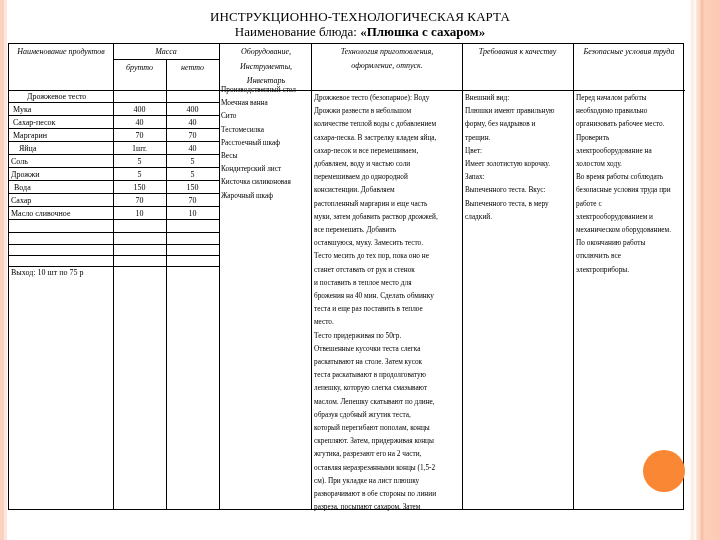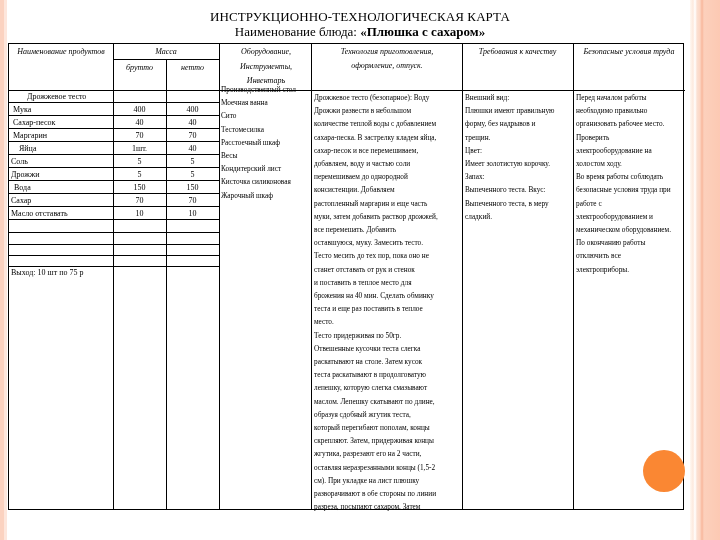--- a/index.html
+++ b/index.html
@@ -101,21 +101,21 @@
   <div class="cell num" style="left:157px; width:53px; top:124px;">5</div>
 
   <div class="cell" style="left:5px; top:137px;">Вода</div>
   <div class="cell num" style="left:104px; width:53px; top:137px;">150</div>
   <div class="cell num" style="left:157px; width:53px; top:137px;">150</div>
 
   <div class="cell" style="left:2px; top:150px;">Сахар</div>
   <div class="cell num" style="left:104px; width:53px; top:150px;">70</div>
   <div class="cell num" style="left:157px; width:53px; top:150px;">70</div>
 
-  <div class="cell" style="left:2px; top:163px;">Масло отставать</div>
+  <div class="cell" style="left:2px; top:163px;">Масло сливочное</div>
   <div class="cell num" style="left:104px; width:53px; top:163px;">10</div>
   <div class="cell num" style="left:157px; width:53px; top:163px;">10</div>
 
   <div class="cell" style="left:2px; top:222px;">Выход: 10 шт по 75 р</div>
 
   <div class="para" style="left:212px; top:39px; width:90px;">
     <div>Производственный стол</div>
     <div>Моечная ванна</div>
     <div>Сито</div>
     <div>Тестомесилка</div>

